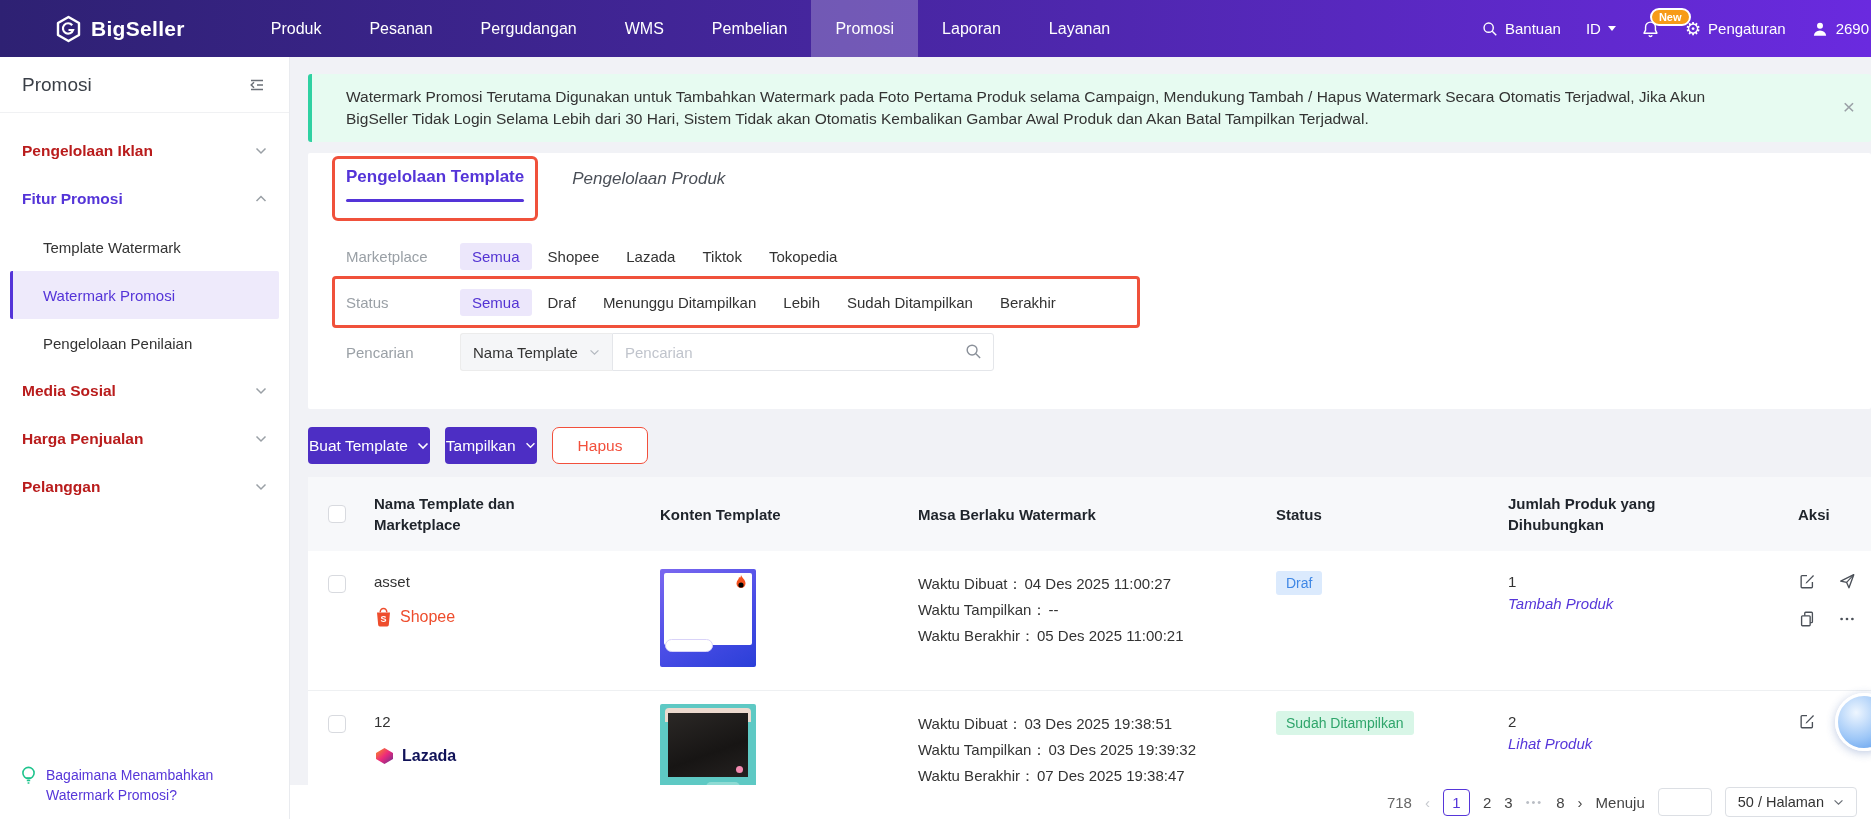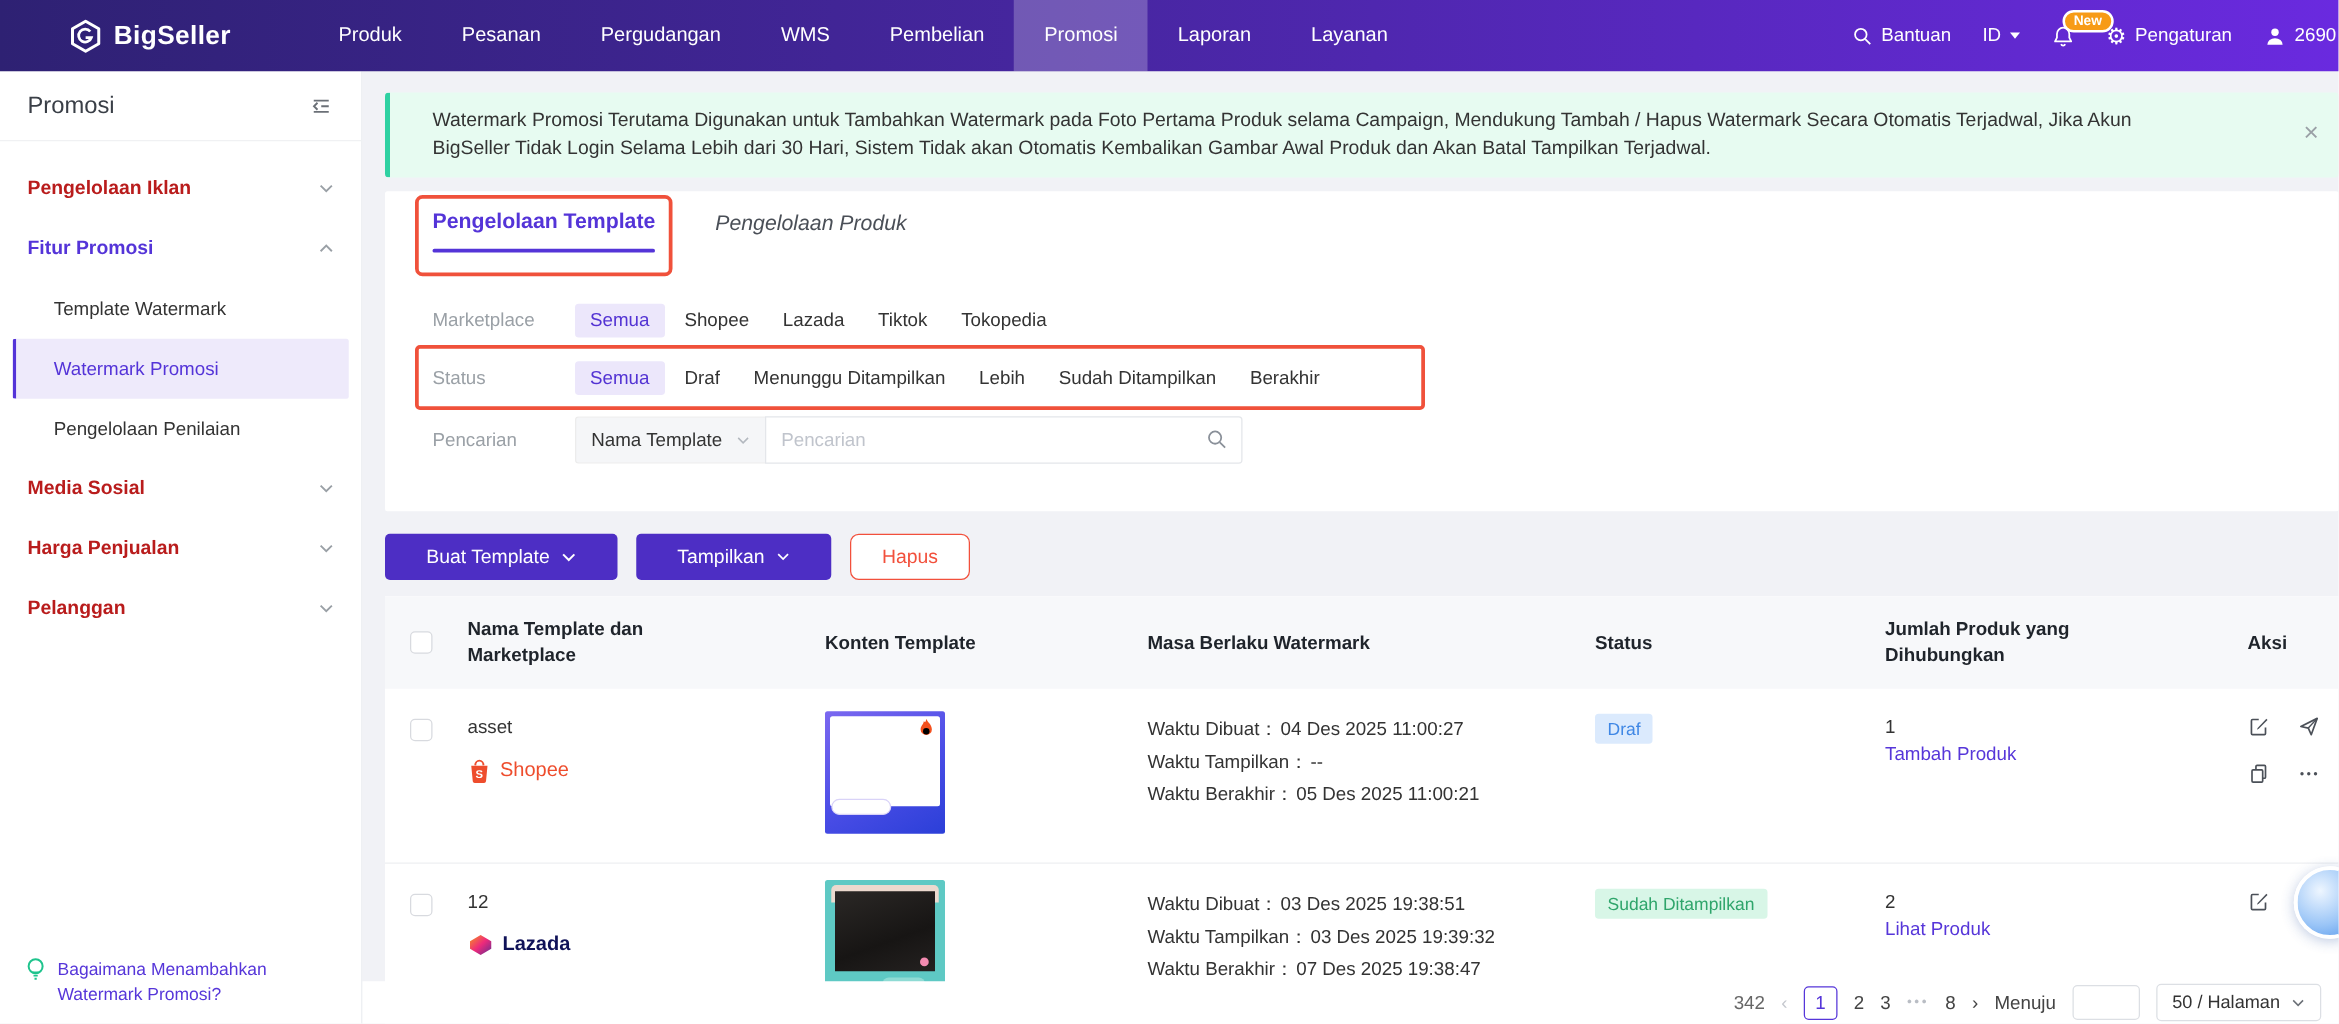--- a/index.html
+++ b/index.html
@@ -68,21 +68,21 @@
   .f-select { width:152px; height:38px; background:#f5f6f8; border:1px solid #ececec; border-right:none; border-radius:3px 0 0 3px;
     display:flex; align-items:center; justify-content:space-between; padding:0 12px; font-size:15px; color:#333; cursor:pointer; }
   .f-input-wrap { position:relative; }
   .f-input { width:382px; height:38px; border:1px solid #e4e6ea; border-radius:0 3px 3px 0; padding:0 38px 0 12px; font-size:15px; color:#333;
     font-family:"Liberation Sans", sans-serif; outline:none; }
   .f-input::placeholder { color:#c0c4cc; }
   .search-ic { position:absolute; right:12px; top:10px; display:flex; cursor:pointer; }
 
   .toolbar { position:absolute; left:18px; top:370px; display:flex; gap:15px; }
   .btn { height:37px; border-radius:4px; font-size:15.5px; display:flex; align-items:center; justify-content:center; gap:9px; cursor:pointer; }
-  .btn-primary { background:#4d2ec4; color:#fff; border:none; padding:0 33px;justify-content:flex-end; }
+  .btn-primary { background:#4d2ec4; color:#fff; border:none; padding:0 1px;justify-content:flex-end; }
   .btn-danger { background:#fff; color:#f2503c; border:1px solid #f2503c; border-radius:7px; padding:0 25px; }
 
   .table-card { position:absolute; left:18px; top:420px; right:0; bottom:0; background:#fff; }
   .tgrid { display:grid; grid-template-columns:66px 286px 258px 358px 232px 290px auto; }
   .thead { background:#f7f8fa; height:74px; align-items:center; }
   .th { font-size:15px; font-weight:bold; color:#1f242b; line-height:21px; }
   .th-wrap1 { max-width:185px; }
   .th-wrap2 { max-width:180px; }
   .checkbox { width:18px; height:18px; border:1.5px solid #d8dadf; border-radius:4px; background:#fff; cursor:pointer; }
   .cb-cell { padding-left:20px; }
@@ -96,21 +96,21 @@
   .mk-lazada { color:#101258; font-size:16px; font-weight:bold; }
   .cell-time { padding-top:20px; }
   .time-line { font-size:15px; color:#333; line-height:26px; display:flex; }
   .time-line .val { margin-left:2px; }
   .cell-status { padding-top:20px; }
   .badge { display:inline-block; font-size:14px; padding:4px 10px; border-radius:3px; }
   .badge-draf { background:#dbeafd; color:#3f87e5; }
   .badge-green { background:#d8f6e7; color:#2fa56b; }
   .cell-count { padding-top:22px; font-size:15px; }
   .count-num { color:#333; }
-  .count-link { margin-top:5px; color:#5636d9; cursor:pointer; }
+  .count-link { margin-top:5px; color:#5636d9; cursor:pointer;font-style:italic; }
   .cell-aksi { padding-top:21px; }
   .aksi-grid { display:flex; flex-wrap:wrap; width:62px; gap:20px 22px; }
   .aicon { cursor:pointer; display:flex; }
 
   
   .thumb { margin-top:18px; width:96px; height:98px; position:relative; border-radius:2px; overflow:hidden; }
   .thumb1 { background:linear-gradient(150deg,#7b68f0 0%,#4a4de6 55%,#2b3fd8 100%); }
   .thumb1 .inner { position:absolute; left:4px; top:4px; right:4px; bottom:22px; background:#fff; border-radius:2px; }
   .thumb1 .pill { position:absolute; left:5px; bottom:15px; width:48px; height:13px; background:#fff; border:1px solid #d9d3f8; border-radius:7px; }
   .thumb1 .flame { position:absolute; top:5px; right:7px; }
@@ -515,21 +515,21 @@
                   <rect x="4" y="6.5" width="9.5" height="11" rx="1" stroke="#4b5058" stroke-width="1.5" fill="none"></rect>
                   <path d="M7.5 6.5 V3.5 a1 1 0 0 1 1 -1 H15 a1 1 0 0 1 1 1 V13 a1 1 0 0 1 -1 1 h-1.5" stroke="#4b5058" stroke-width="1.5" fill="none"></path>
                 </svg>
             </span>
           </div>
         </div>
       </div>
     </div>
 
     <div class="pagebar">
-      <span class="pg-total">342</span>
+      <span class="pg-total">718</span>
       <span class="pg-arrow">‹</span>
       <span class="pg-cur">1</span>
       <span class="pg-num">2</span>
       <span class="pg-num">3</span>
       <span class="pg-ellipsis">•••</span>
       <span class="pg-num">8</span>
       <span class="pg-arrow on">›</span>
       <span class="pg-num">Menuju</span>
       <input class="pg-goto-input" style="">
       <span class="pg-size">

